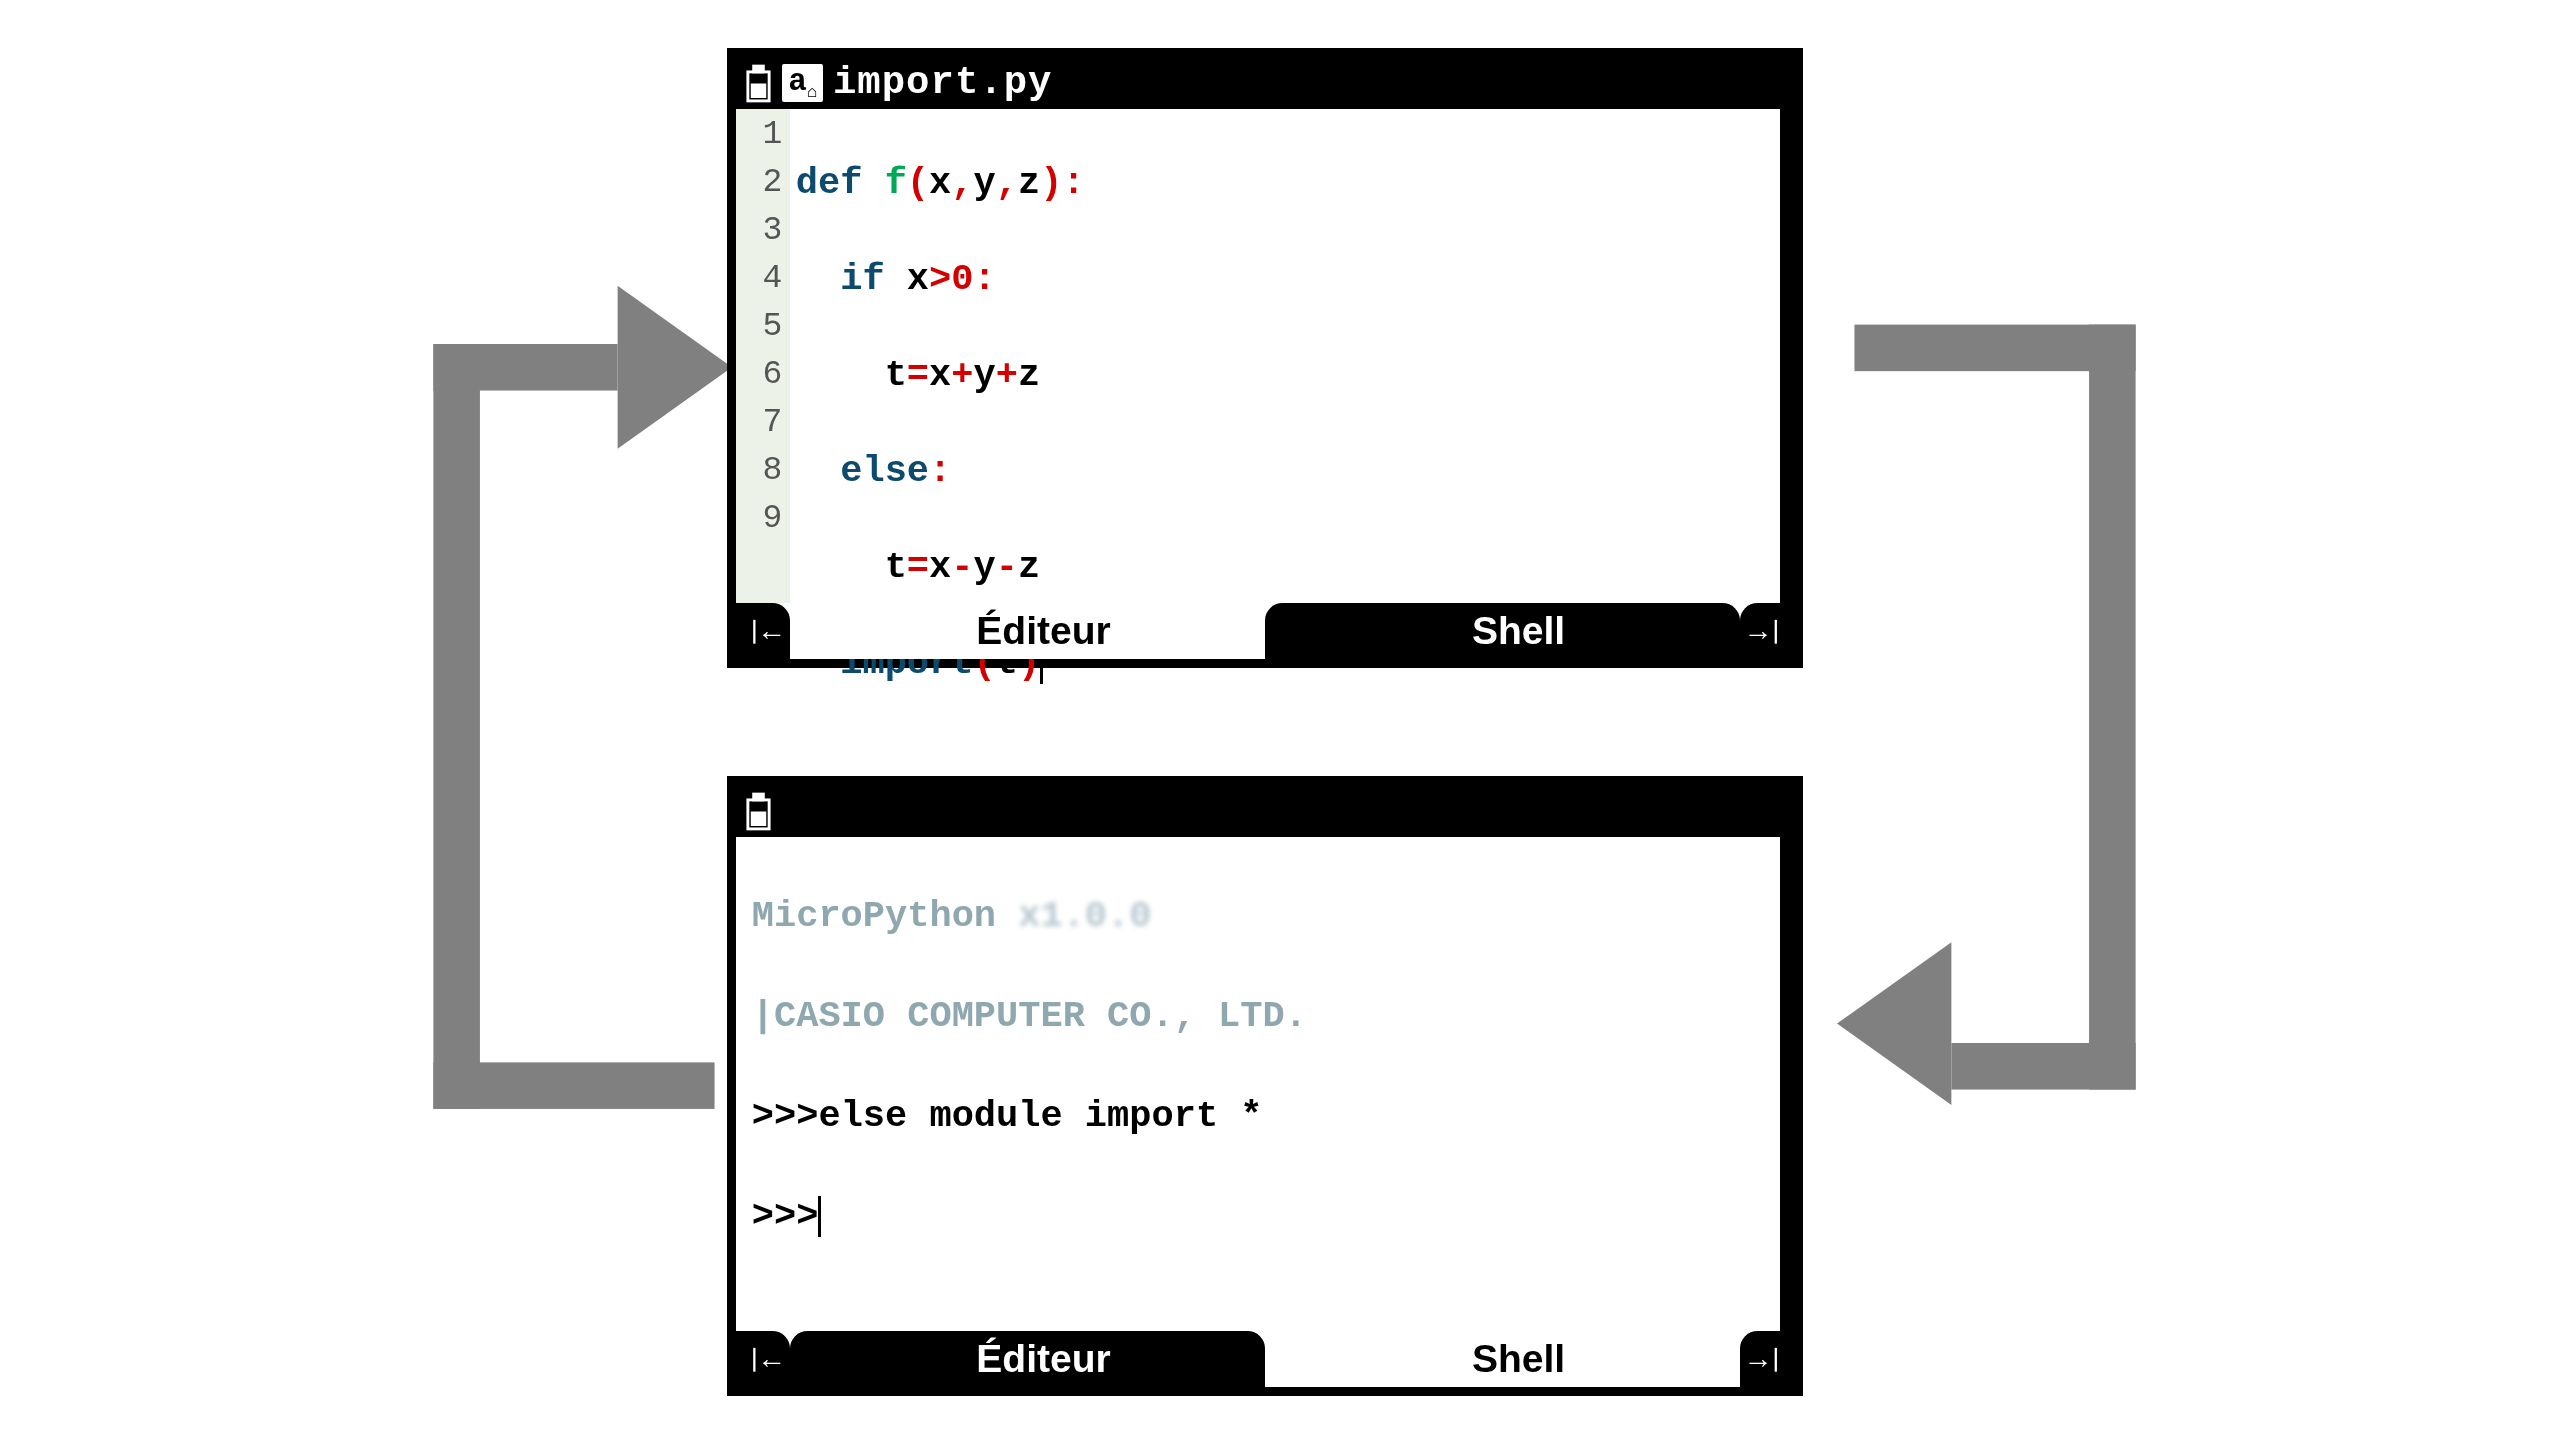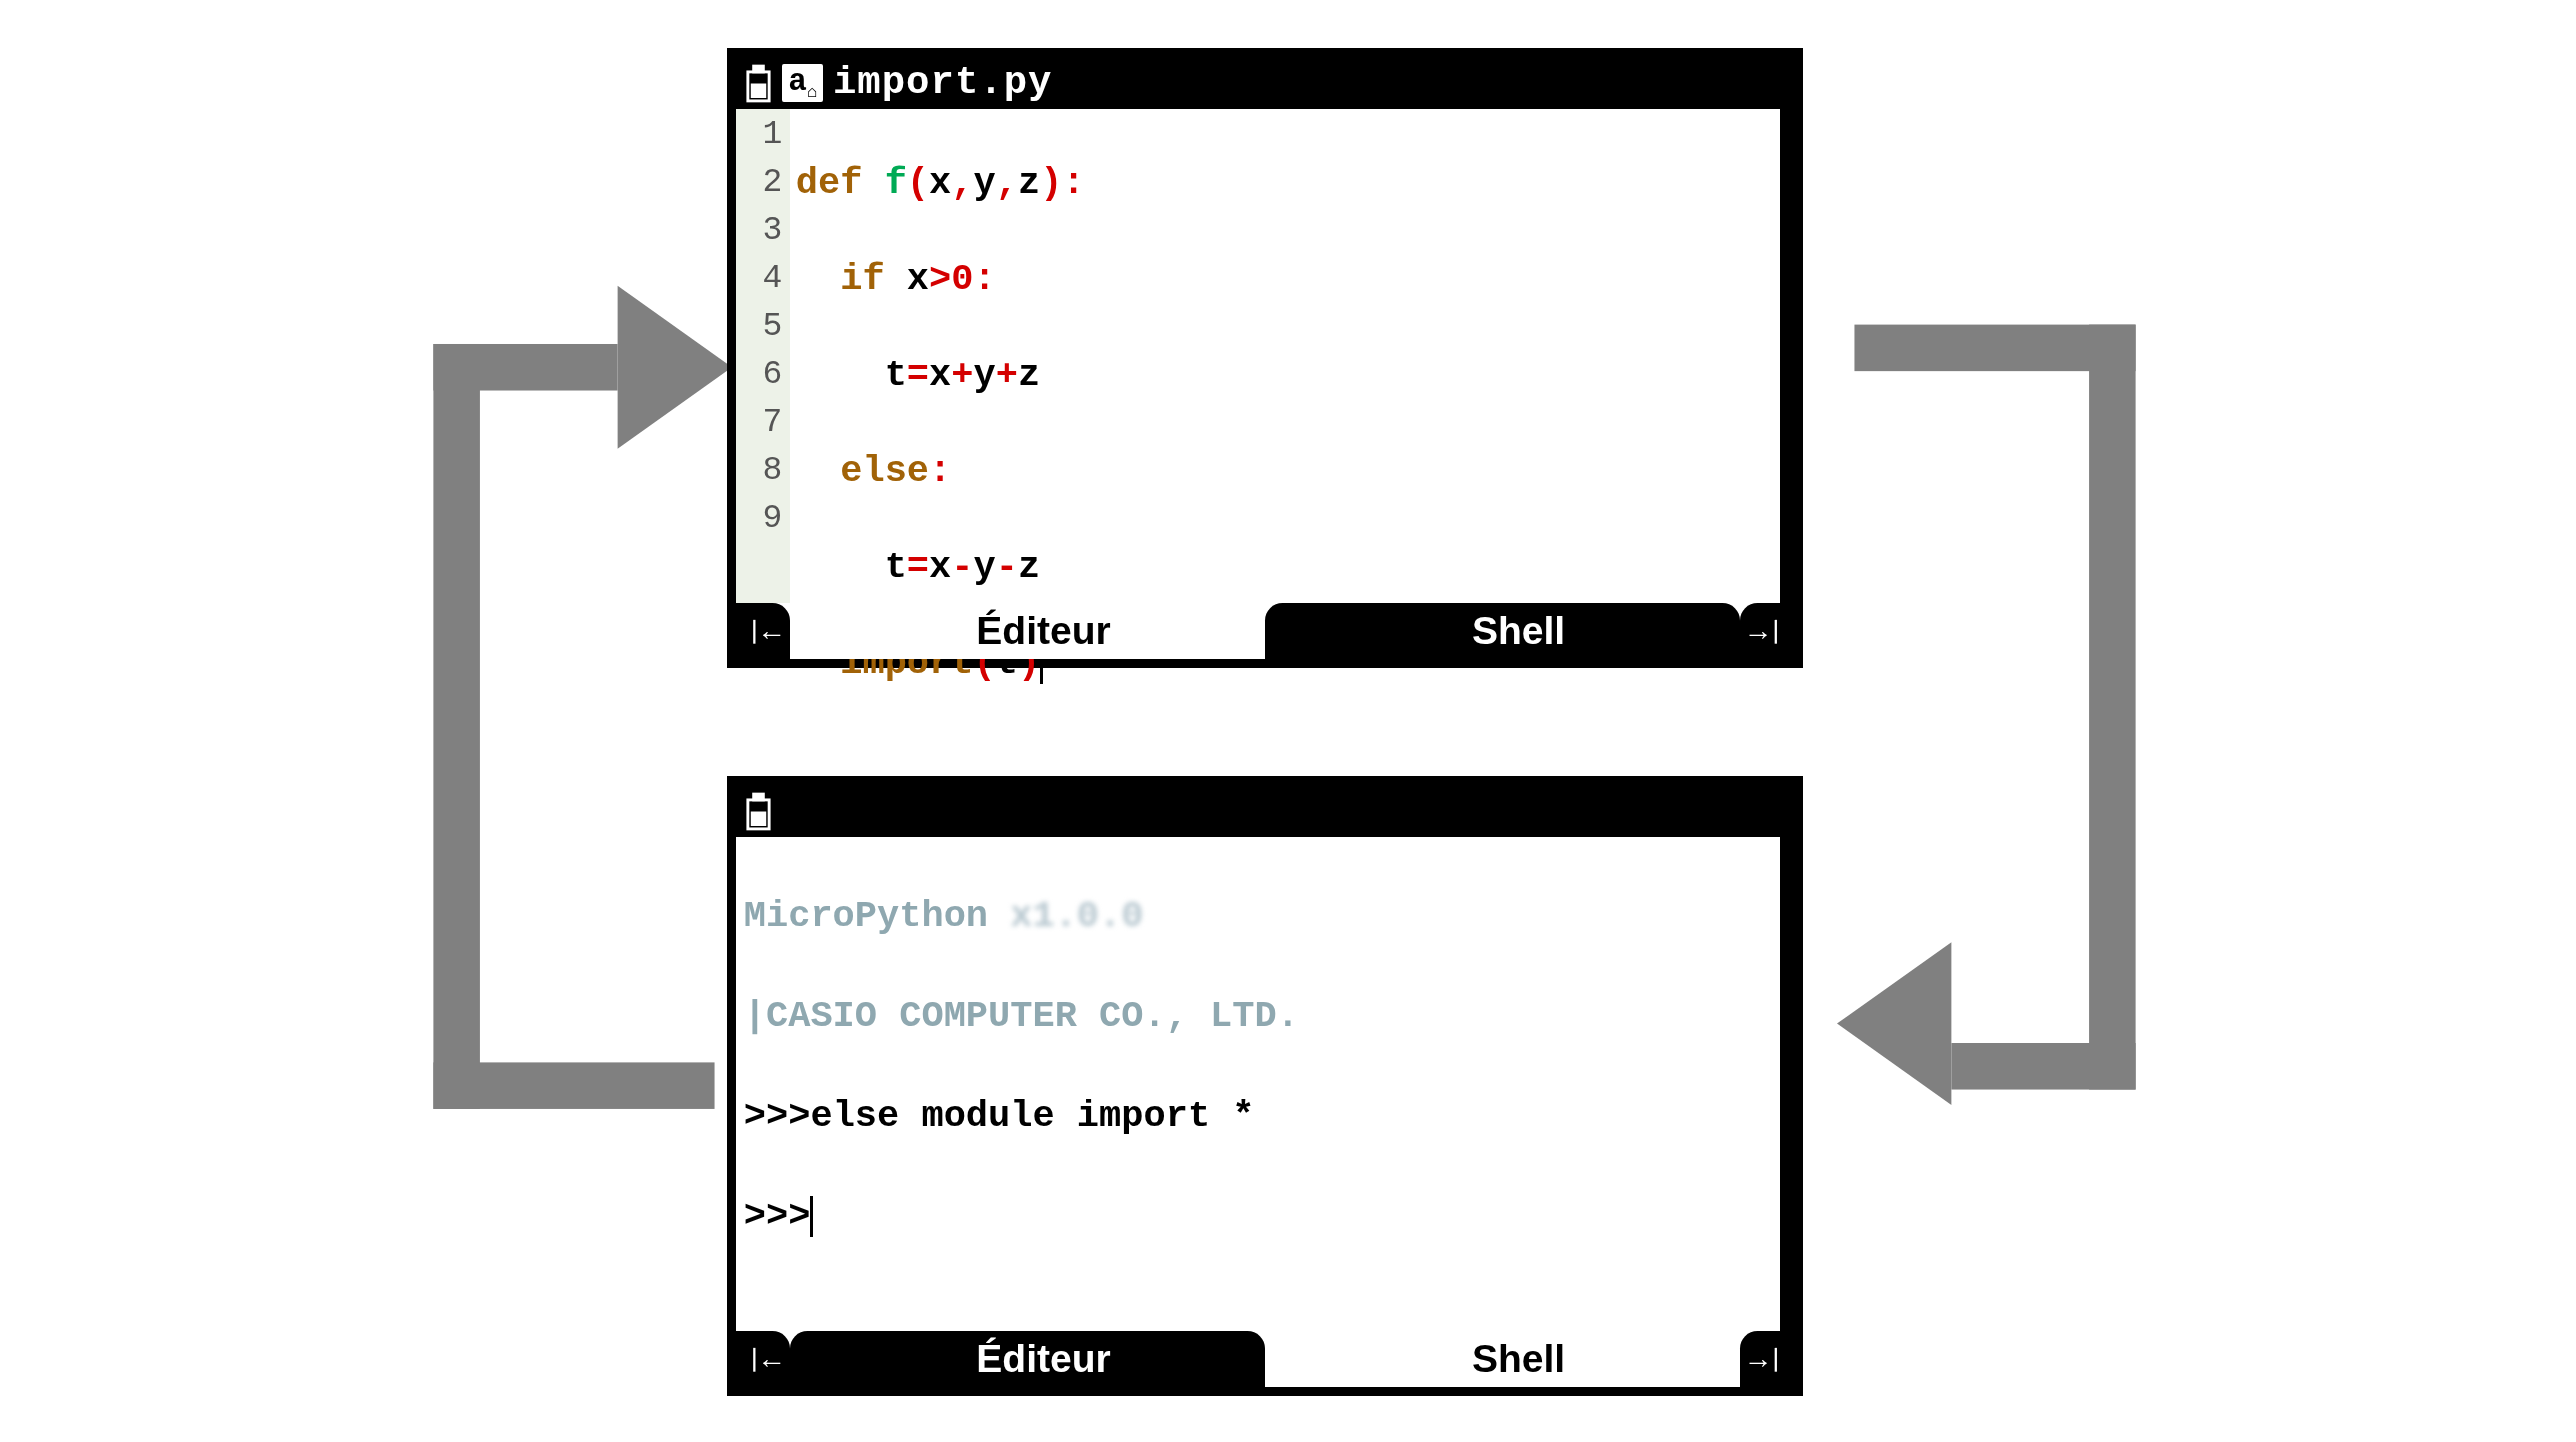--- a/index.html
+++ b/index.html
@@ -47,21 +47,21 @@
     font-family:"Courier New",monospace;
   }
   .code-area {
     flex:1; position:relative; padding:1.9px 5.8px 0 5.8px;
     font-size:37px; line-height:48px; font-weight:bold;
     font-family:"Courier New",monospace; white-space:pre;
   }
   .scrollbar-v {
     width:13.6px; background:#000;
   }
-  .kw { color:#a16207;margin-top:44px; }
+  .kw { color:#0c4a6e;margin-top:44px; }
   .fn { color:#00aa55; }
   .op { color:#d40000; }
   .num{ color:#d40000; }
   .txt{ color:#000; }
   .cursor { display:inline-block; border-right:3.9px solid #000; height:41px; vertical-align:middle; }
 
   .tabbar {
     position:absolute; bottom:0; left:0; right:0;
     height:56px; display:flex; align-items:stretch; background:#fff;
   }
@@ -78,20 +78,21 @@
     color:#000; background:#fff;padding-left:32px;
   }
   .tab.active {
     background:#000; color:#fff;
     border-top-left-radius:17.5px; border-top-right-radius:17.5px;
   }
 
   .shell-body {
     height: calc(100% - 52px - 56px);
     display:flex;
+    margin-left:8px;
   }
   .shell-content {
     flex:1;
     padding:3.9px 7.8px 0 7.8px;
     font-size:37px; line-height:50px; font-weight:bold;
     font-family:"Courier New",monospace; white-space:pre;
     color:#000;
   }
   .shell-content .muted { color:#8fa8b0; }
   .shell-content .blurred { color:#b8c8d0; filter: blur(2.9px); }

